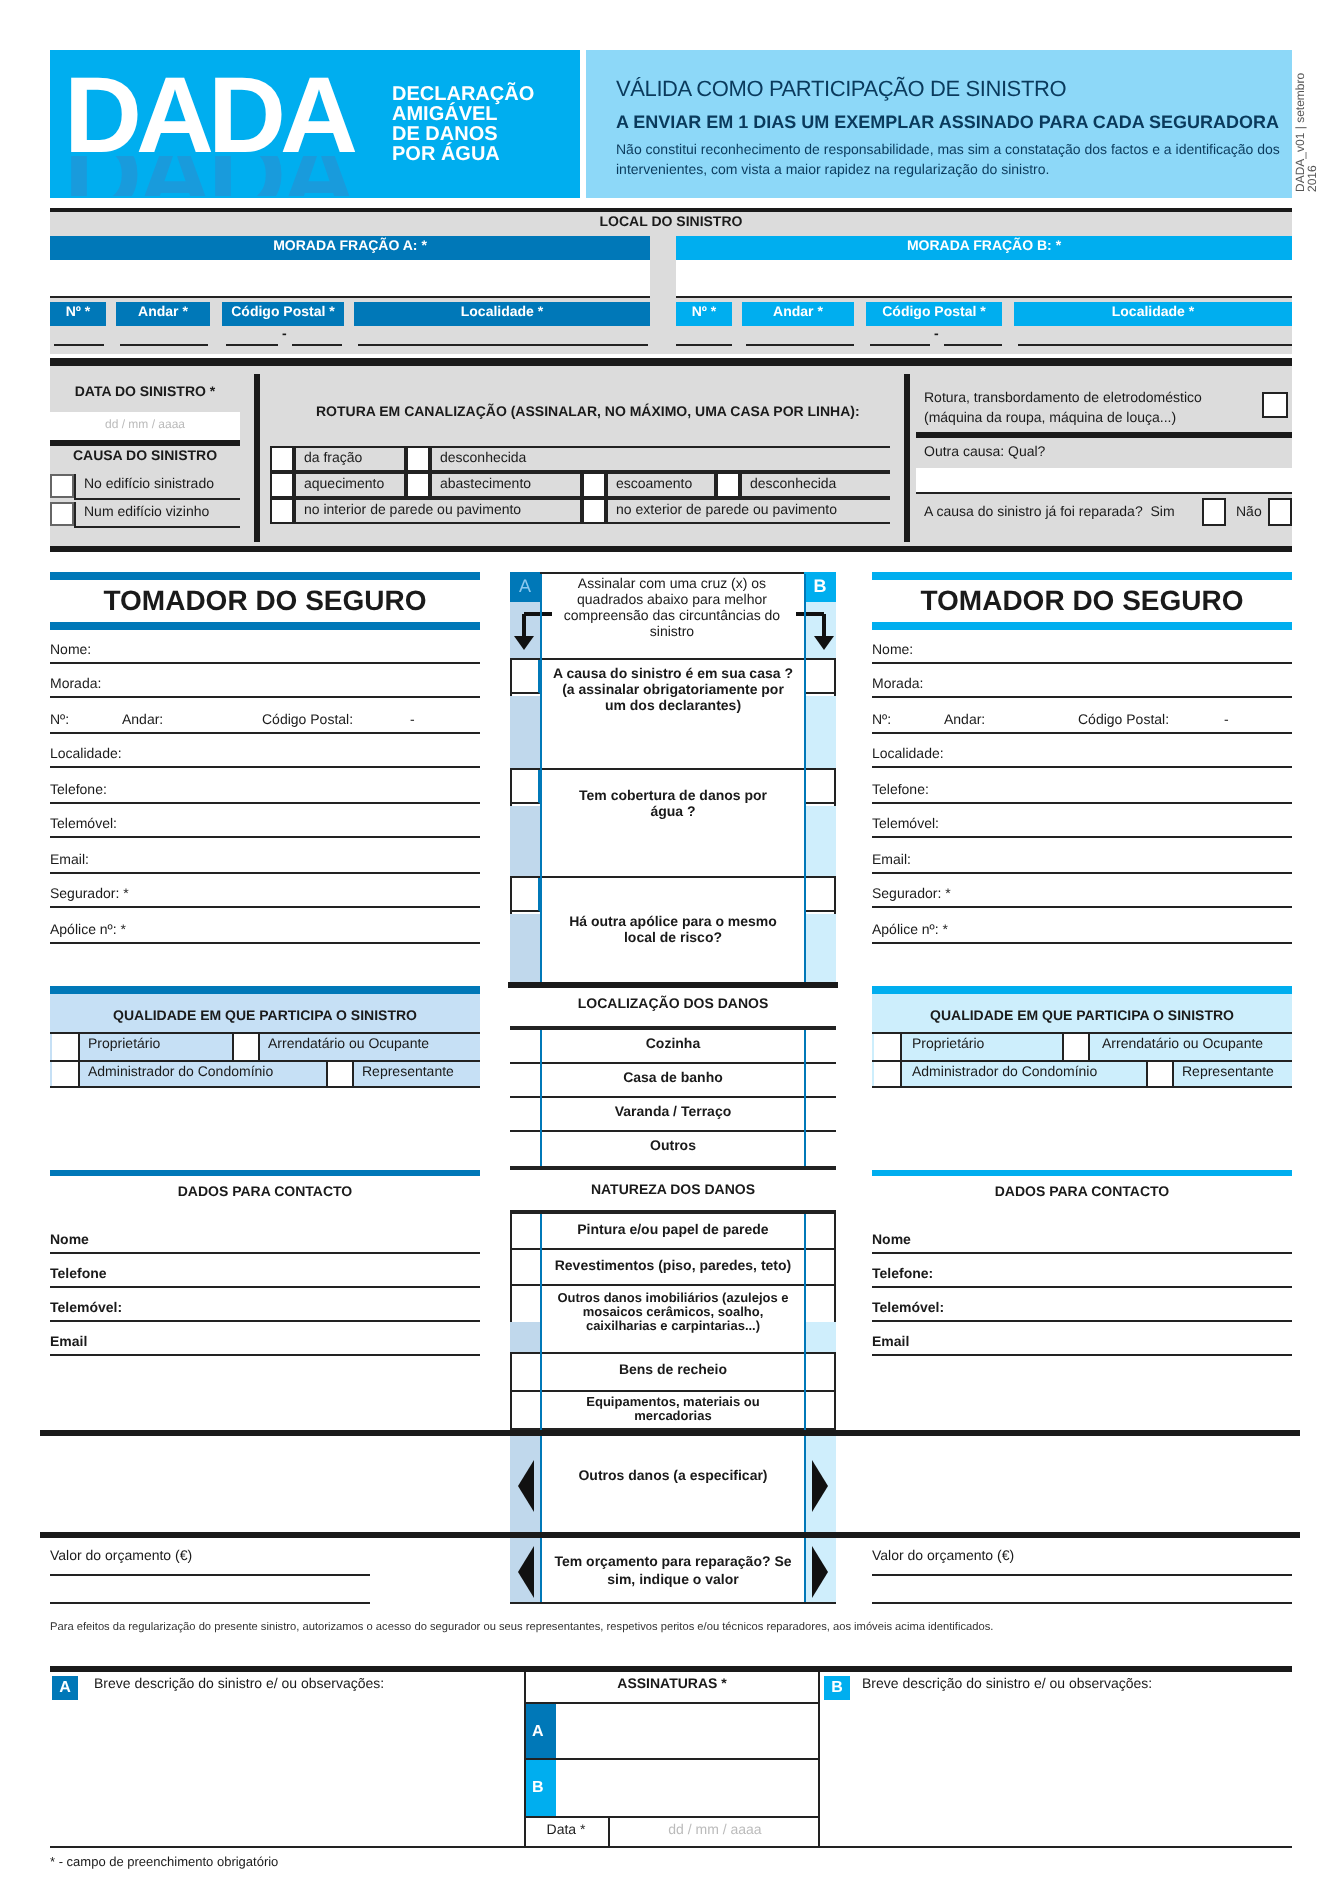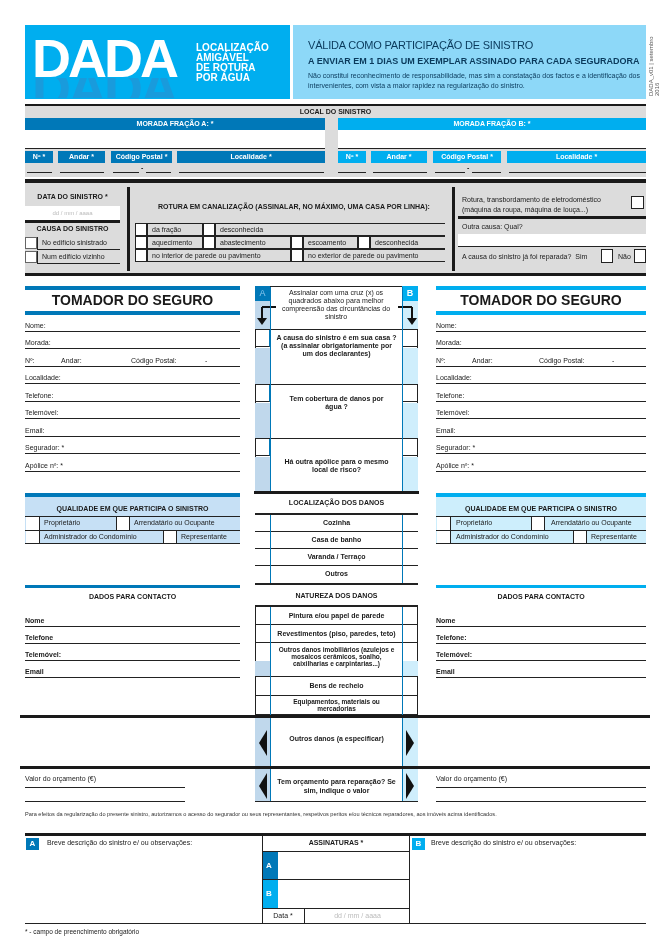--- a/index.html
+++ b/index.html
@@ -41,23 +41,23 @@
 .qualL{background:#c6e0f5}
 .qualR{background:#cdeefc}
 </style>
 </head>
 <body>
 
 <div class="abs" id="logo-box"></div>
 <div class="abs" id="logo-text">DADA</div>
 <div class="abs" id="logo-shadow">DADA</div>
 <div class="abs" id="logo-sub">
-  <div>LOCALIZAÇÃO</div>
+  <div>DECLARAÇÃO</div>
     <div>AMIGÁVEL</div>
-    <div>DE ROTURA</div>
+    <div>DE DANOS</div>
     <div>POR ÁGUA</div>
 </div>
 <div class="abs" id="head-box"></div>
 <div class="abs" id="head-title">VÁLIDA COMO PARTICIPAÇÃO DE SINISTRO</div>
 <div class="abs" id="head-sub">A ENVIAR EM 1 DIAS UM EXEMPLAR ASSINADO PARA CADA SEGURADORA</div>
 <div class="abs" id="head-note">Não constitui reconhecimento de responsabilidade, mas sim a constatação dos factos e a identificação dos intervenientes, com vista a maior rapidez na regularização do sinistro.</div>
 <div class="abs" id="version">DADA_v01 | setembro 2016</div>
 
 <div class="abs thickbar" style="left:25px;top:104px;width:621px"></div>
 <div class="abs" id="local">

